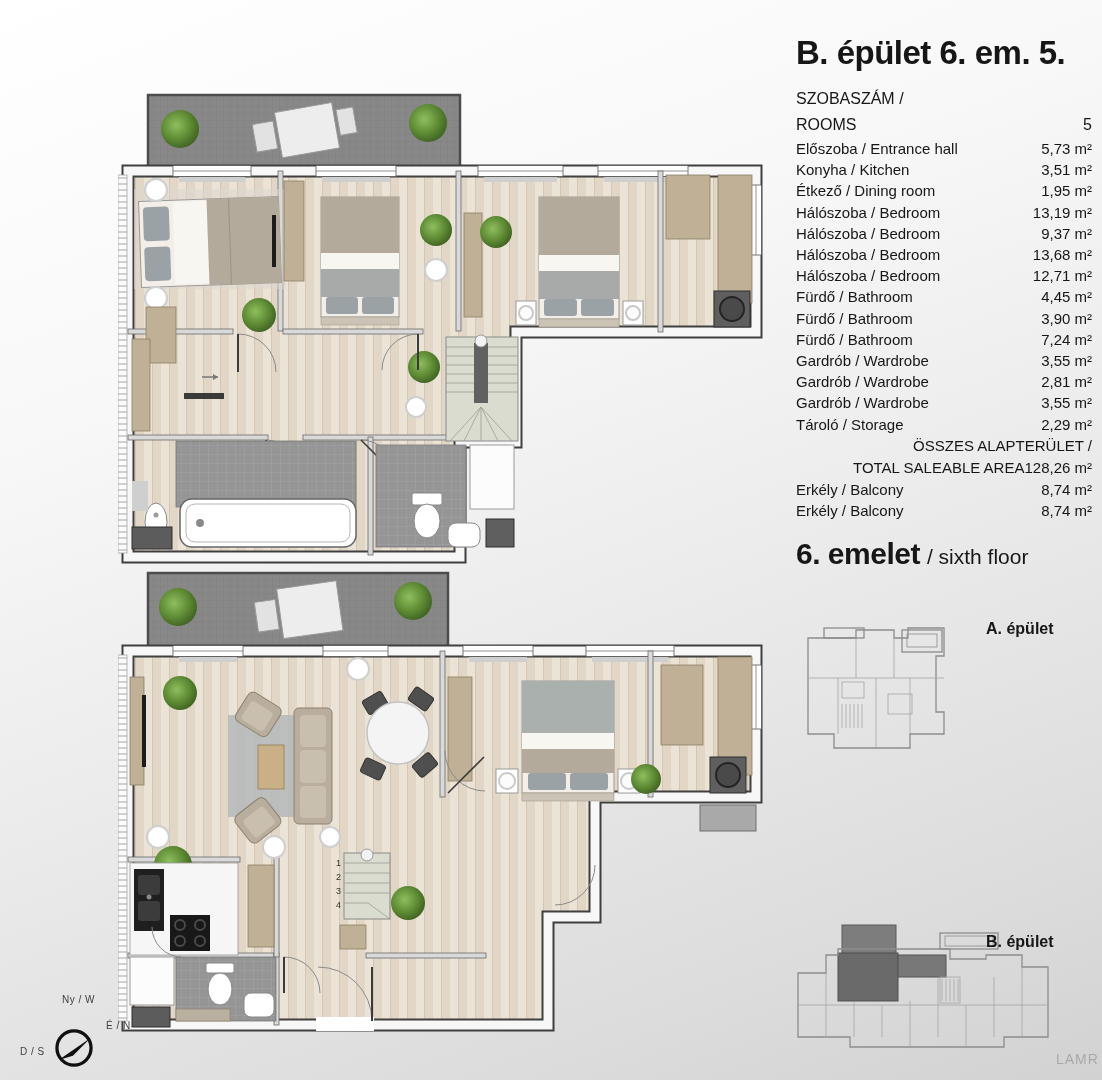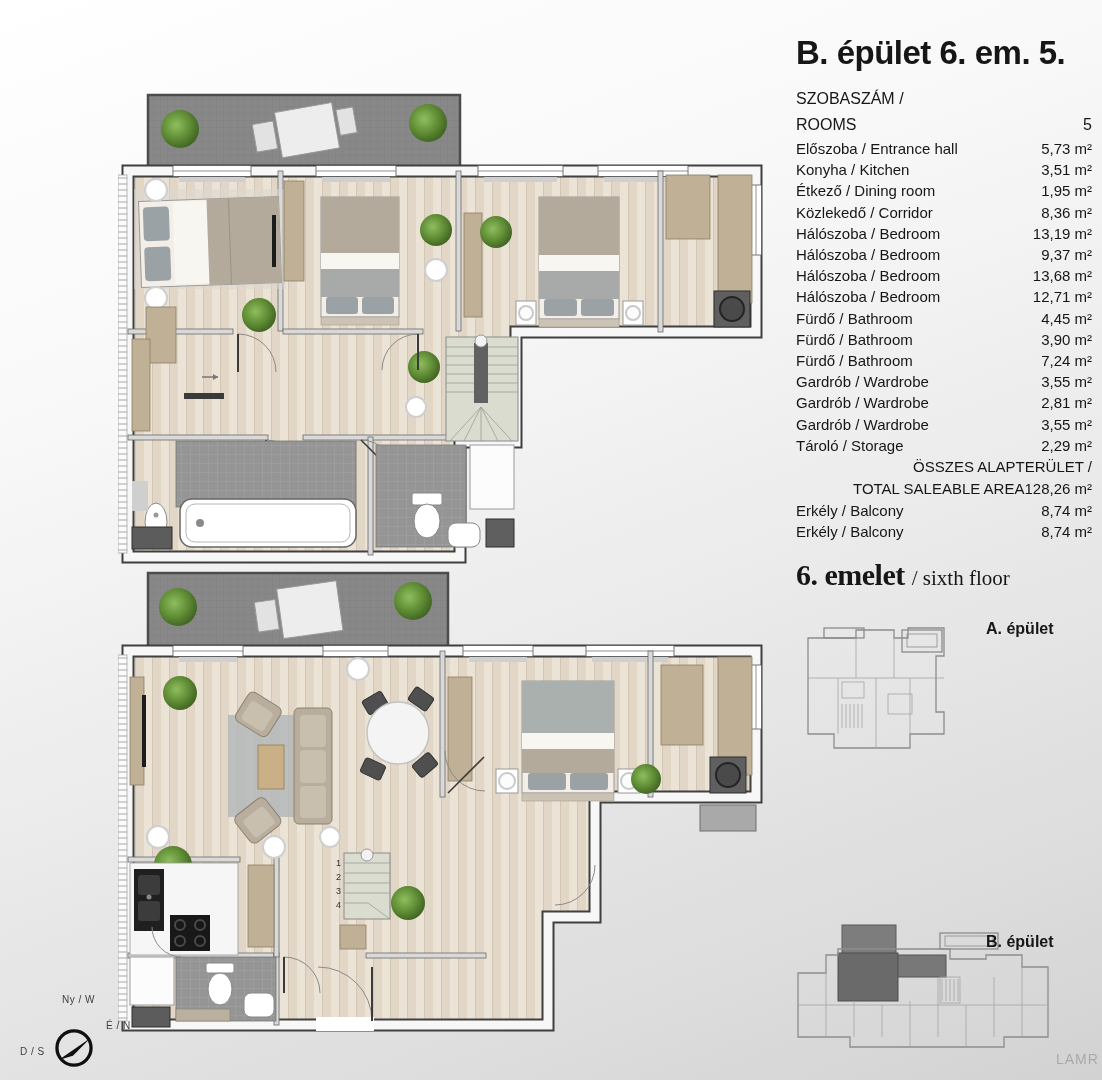--- a/index.html
+++ b/index.html
@@ -8,21 +8,21 @@
     font-family:"Liberation Sans", sans-serif;color:#161616;}
   svg{position:absolute;display:block;}
   
   .panel{position:absolute;left:796px;top:34px;width:296px;}
   .panel h1{font-size:33px;font-weight:bold;margin:0 0 14px;letter-spacing:-0.5px;white-space:nowrap;}
   .hdr-line{display:flex;justify-content:space-between;font-size:16px;line-height:26px;}
   .row{display:flex;justify-content:space-between;font-size:15px;line-height:21.2px;}
   .row .lbl{white-space:nowrap;}
   .row .val{white-space:nowrap;}
   .total-line{display:flex;justify-content:flex-end;font-size:15px;line-height:22px;}
-  .floor-head{margin-top:16px;white-space:nowrap;font-family:Liberation Serif, serif;}
+  .floor-head{margin-top:16px;white-space:nowrap;}
   .floor-head .big{font-size:30px;font-weight:bold;letter-spacing:-0.5px;}
   .floor-head .small{font-size:21px;font-weight:normal;margin-left:7px;}
   .mini-label{position:absolute;font-size:16px;font-weight:bold;text-align:center;}
   .compass{position:absolute;left:18px;top:990px;width:140px;height:95px;font-size:10px;color:#3f3f3f;letter-spacing:.5px;}
   .compass span{position:absolute;white-space:nowrap;}
   .c-w{left:44px;top:4px;} .c-n{left:88px;top:30px;} .c-s{left:2px;top:56px;} .c-e{left:68px;top:94px;}
   .watermark{position:absolute;left:1056px;top:1051px;font-size:14px;font-weight:normal;color:#9b9b9b;opacity:.75;letter-spacing:1px;}
 </style>
 </head>
 <body>
@@ -452,24 +452,20 @@
         </div>
       <div class="row">
           <span class="lbl">Konyha / Kitchen</span>
           <span class="val">3,51 m²</span>
         </div>
       <div class="row">
           <span class="lbl">Étkező / Dining room</span>
           <span class="val">1,95 m²</span>
         </div>
       <div class="row">
-          <span class="lbl">Közlekedő / Corridor</span>
-          <span class="val">8,36 m²</span>
-        </div>
-      <div class="row">
           <span class="lbl">Hálószoba / Bedroom</span>
           <span class="val">13,19 m²</span>
         </div>
       <div class="row">
           <span class="lbl">Hálószoba / Bedroom</span>
           <span class="val">9,37 m²</span>
         </div>
       <div class="row">
           <span class="lbl">Hálószoba / Bedroom</span>
           <span class="val">13,68 m²</span>

